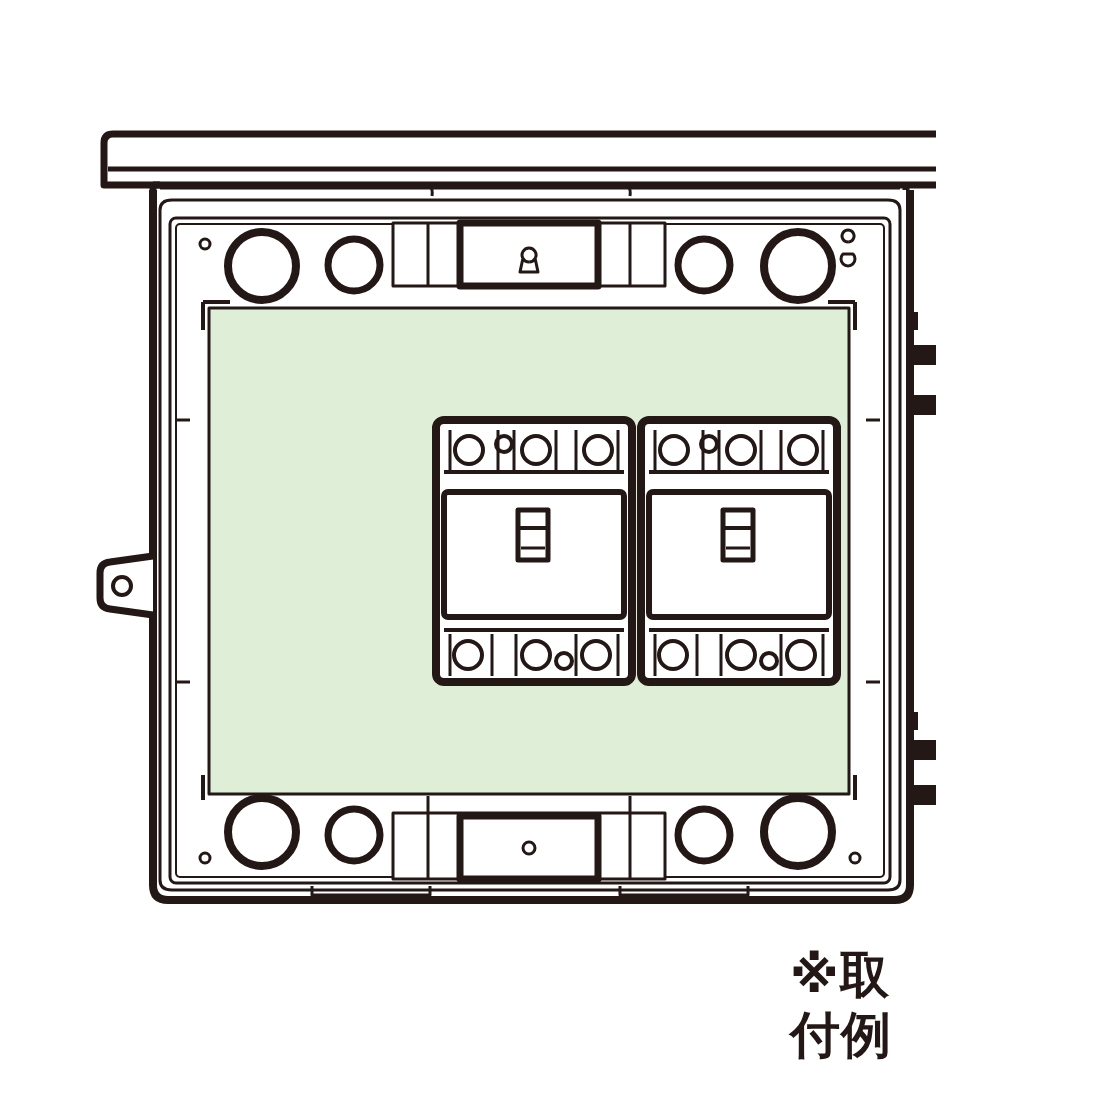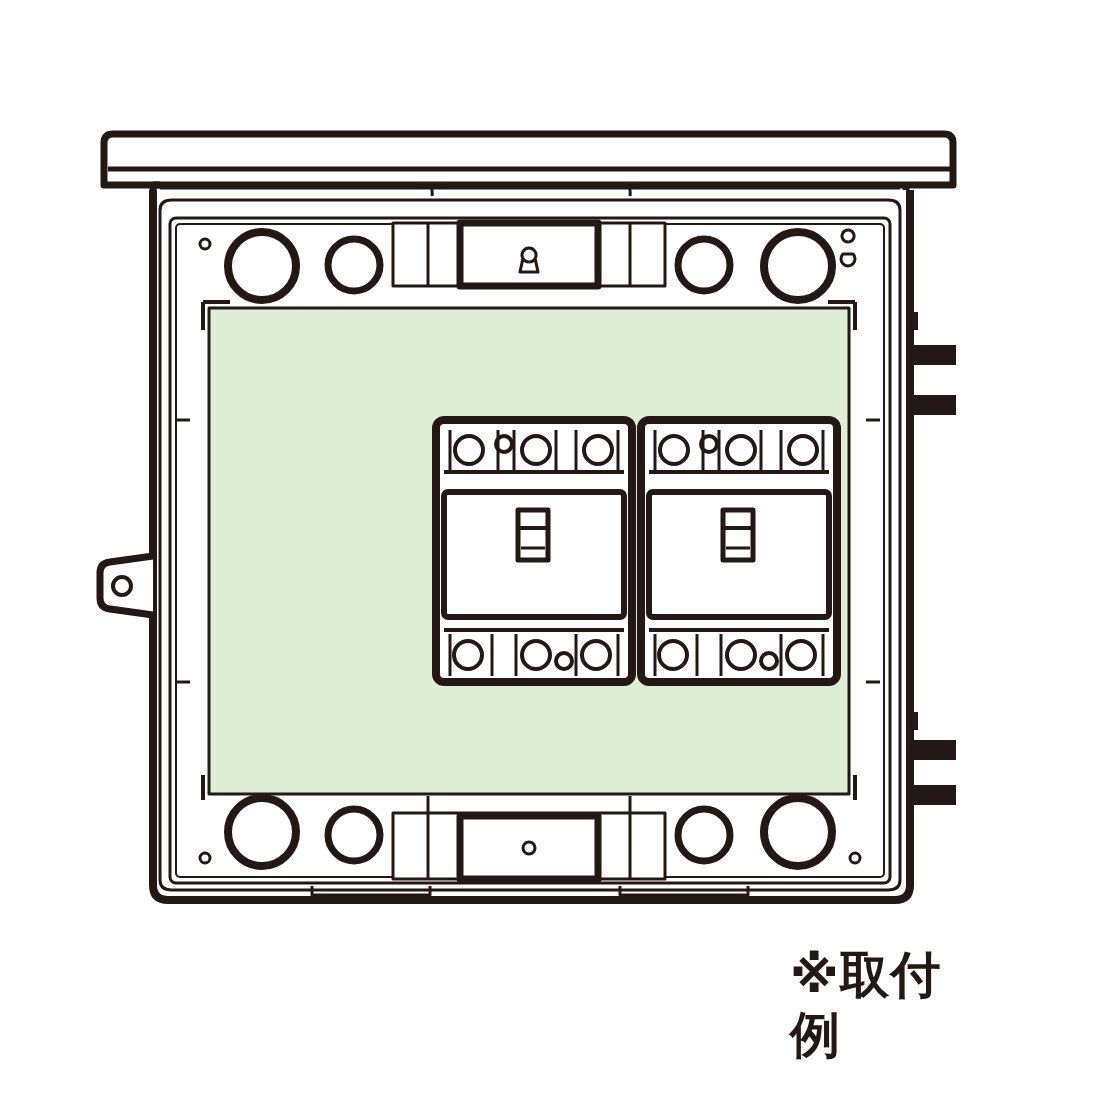--- a/index.html
+++ b/index.html
@@ -1,16 +1,16 @@
 <!DOCTYPE html>
 <html><head>
 <meta charset="utf-8">
 <style>
   html,body{margin:0;padding:0;background:#ffffff;}
-  #canvas{position:relative;width:936px;height:1100px;background:#ffffff;overflow:hidden;padding-left:21px;}
+  #canvas{position:relative;width:936px;height:1100px;background:#ffffff;overflow:hidden;}
   svg{position:absolute;left:0;top:0;}
   .caption{position:absolute;left:790px;top:945px;font-family:"DejaVu Sans",sans-serif;font-weight:bold;font-size:50px;color:#231815;letter-spacing:1px;line-height:60px;}
 </style>
 </head>
 <body>
 
 <div id="canvas">
 <svg width="1100" height="1100" viewBox="0 0 1100 1100" xmlns="http://www.w3.org/2000/svg">
   <g fill="none" stroke="#231815" stroke-linejoin="round">
 

